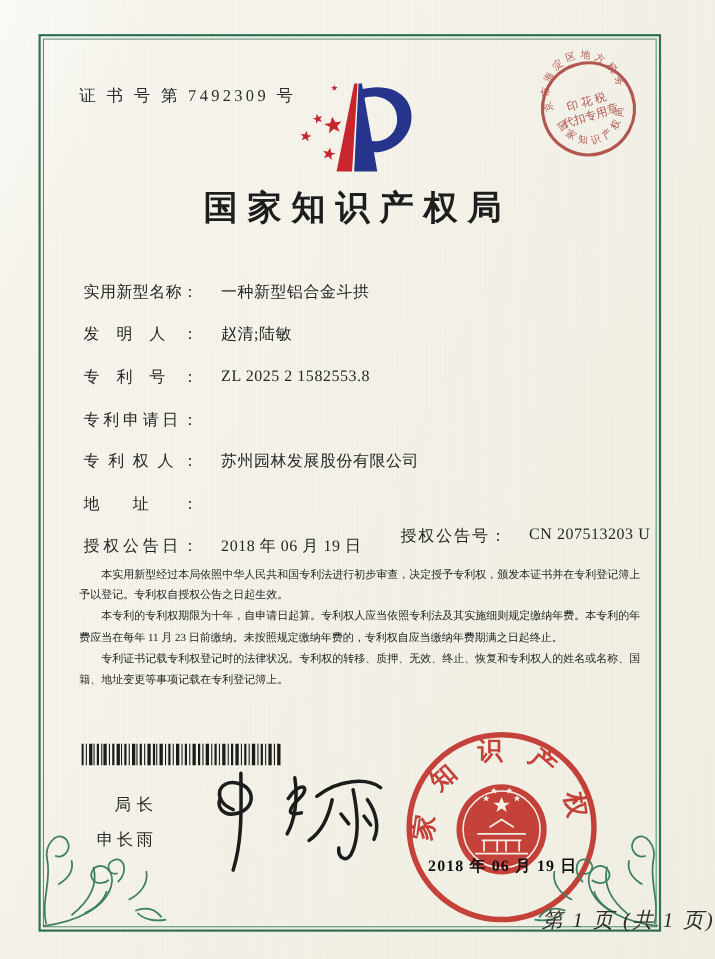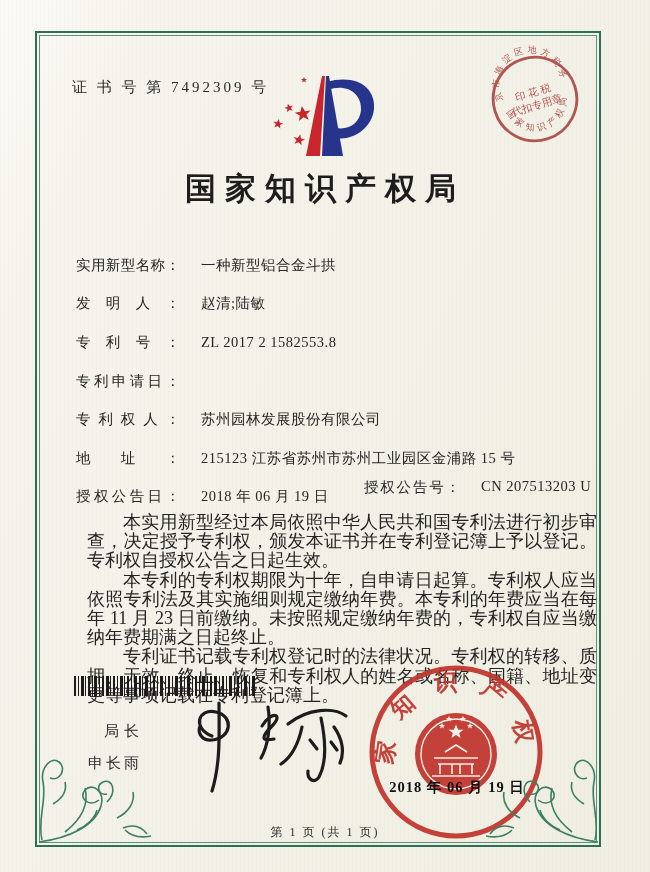--- a/index.html
+++ b/index.html
@@ -36,38 +36,38 @@
   .fields{ position:absolute; left:76px; top:246px; width:500px; }
   .field-row{ height:38.6px; display:flex; align-items:center; position:relative; font-size:14.5px; color:#262626; }
   .field-label{
     display:inline-block; width:104px; text-align:justify; text-align-last:justify;
     flex:0 0 104px;
   }
   .field-value{ margin-left:21px; letter-spacing:.5px; white-space:nowrap; }
   .grant-block{ position:absolute; left:288px; top:0; height:100%; display:flex; align-items:flex-start; }
   .grant-block .field-label{ width:96px; flex:0 0 96px; }
   .body-text{
-    position:absolute; left:87px; top:513px; width:510px;
-    font-size:18px; line-height:19.2px; text-align:justify; color:#242424;
+    position:absolute; left:72px; top:513px; width:510px;
+    font-size:10px; line-height:19.2px; text-align:justify; color:#242424;
   }
   .body-text p{ text-indent:2em; }
   .barcode{ position:absolute; left:74px; top:676px; width:183px; height:20px; }
   .director-label{ position:absolute; left:104px; top:722px; font-size:15px; letter-spacing:5px;
     font-family:"Liberation Sans","DejaVu Sans",sans-serif; color:#2a2a2a; }
   .director-name{ position:absolute; left:88px; top:754px; font-size:15px; letter-spacing:3px;
     font-family:Liberation Sans, sans-serif; color:#2a2a2a; }
   .signature{ position:absolute; left:182px; top:700px; width:172px; height:96px; }
   .seal{ position:absolute; left:366px; top:662px; width:180px; height:180px; }
   .seal-date{
     position:absolute; left:374px; top:778px; width:166px; text-align:center;
     font-size:14.5px; letter-spacing:1px; color:#111; font-weight:bold;
   }
   .footer{
-    position:absolute; left:0; top:824px; width:100%; text-align:center;
-    font-size:12px; letter-spacing:2px; color:#2b2b2b;
+    position:absolute; left:0; top:824px; width:100%; text-align:right;
+    font-size:19px; letter-spacing:2px; color:#2b2b2b;font-style:italic;
   }
   .flourish{ position:absolute; width:118px; height:112px; }
   .flourish-left{ left:37px; top:734px; }
   .flourish-right{ left:482px; top:734px; transform:scaleX(-1); }
 </style>
 </head>
 <body>
 
 <div class="page">
 
@@ -117,32 +117,31 @@
     <div class="field-row">
       <span class="field-label">实用新型名称：</span>
       <span class="field-value">一种新型铝合金斗拱</span>
     </div>
     <div class="field-row">
       <span class="field-label">发明人：</span>
       <span class="field-value">赵清;陆敏</span>
     </div>
     <div class="field-row">
       <span class="field-label">专利号：</span>
-      <span class="field-value">ZL 2017 2 1582553.8</span>
+      <span class="field-value">ZL 2025 2 1582553.8</span>
     </div>
     <div class="field-row">
       <span class="field-label">专利申请日：</span>
     </div>
     <div class="field-row">
       <span class="field-label">专利权人：</span>
       <span class="field-value">苏州园林发展股份有限公司</span>
     </div>
     <div class="field-row">
       <span class="field-label">地址：</span>
-      <span class="field-value">215123 江苏省苏州市苏州工业园区金浦路 15 号</span>
     </div>
     <div class="field-row">
       <span class="field-label">授权公告日：</span>
       <span class="field-value">2018 年 06 月 19 日</span>
       <span class="grant-block">
         <span class="field-label">授权公告号：</span>
         <span class="field-value">CN 207513203 U</span>
       </span>
     </div>
   </div>

